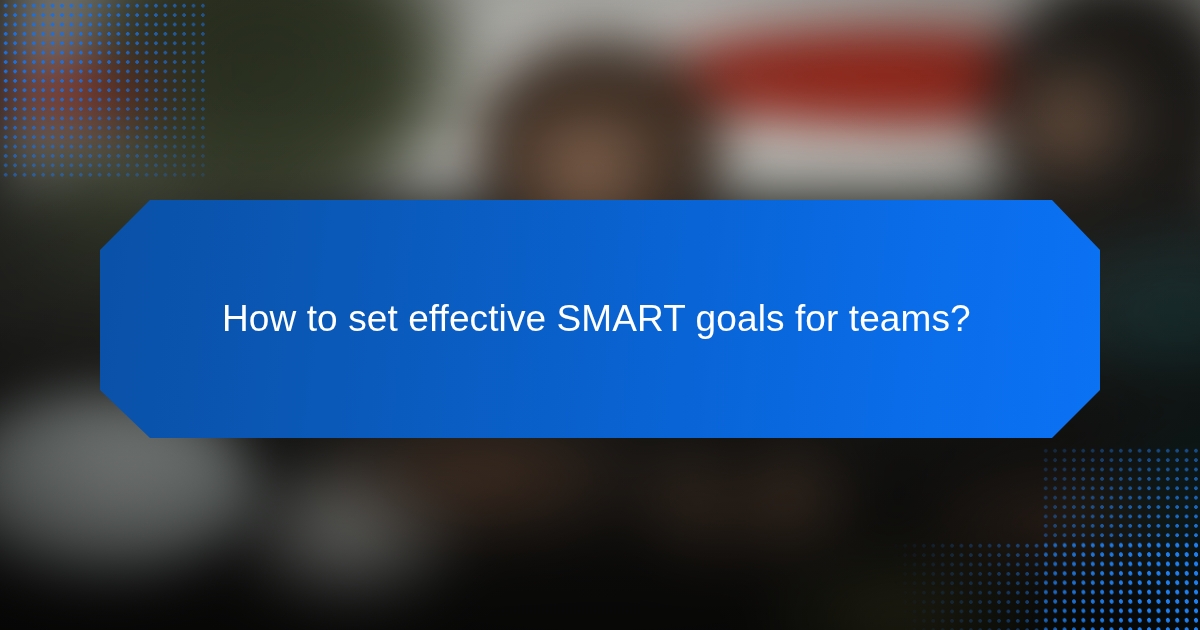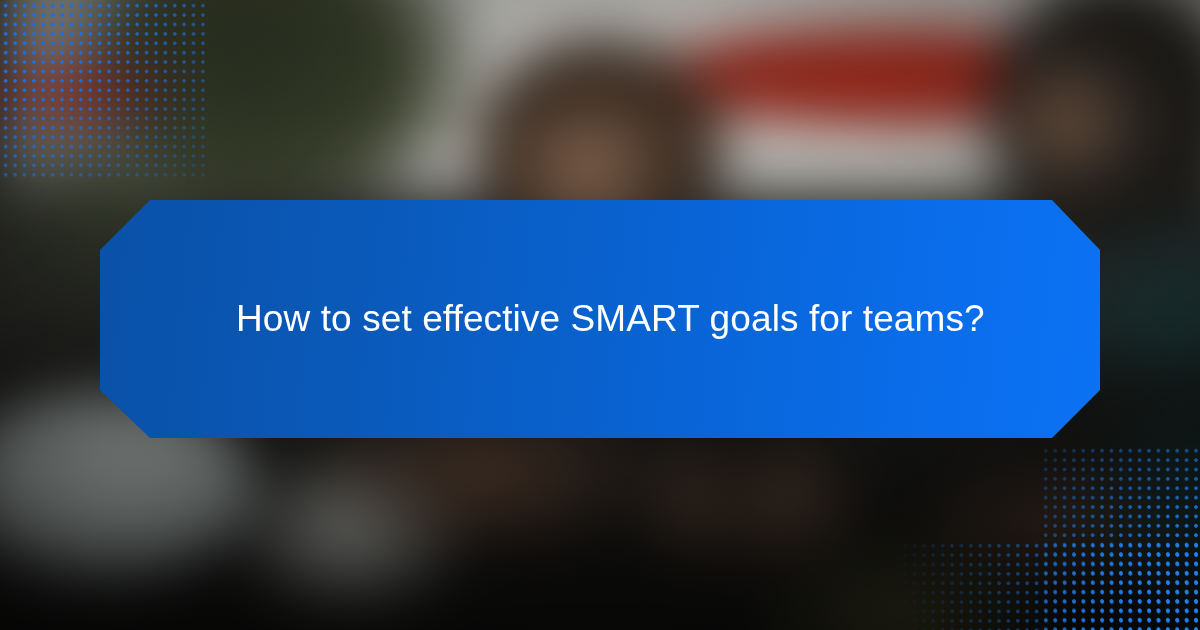--- a/index.html
+++ b/index.html
@@ -201,21 +201,21 @@
       100% calc(100% - 48px),
       calc(100% - 48px) 100%,
       50px 100%,
       0 calc(100% - 48px),
       0 50px
     );
     display: flex;
     align-items: center;
   }
   .banner-title {
-    margin: 14px;
+    margin: 0;
     padding: 0 60px 0 122px;
     color: #ffffff;
     font-family: "Liberation Sans", sans-serif;
     font-size: 37px;
     font-weight: 400;
     line-height: 1.25;
     letter-spacing: 0.1px;
     white-space: nowrap;
   }
 </style>

